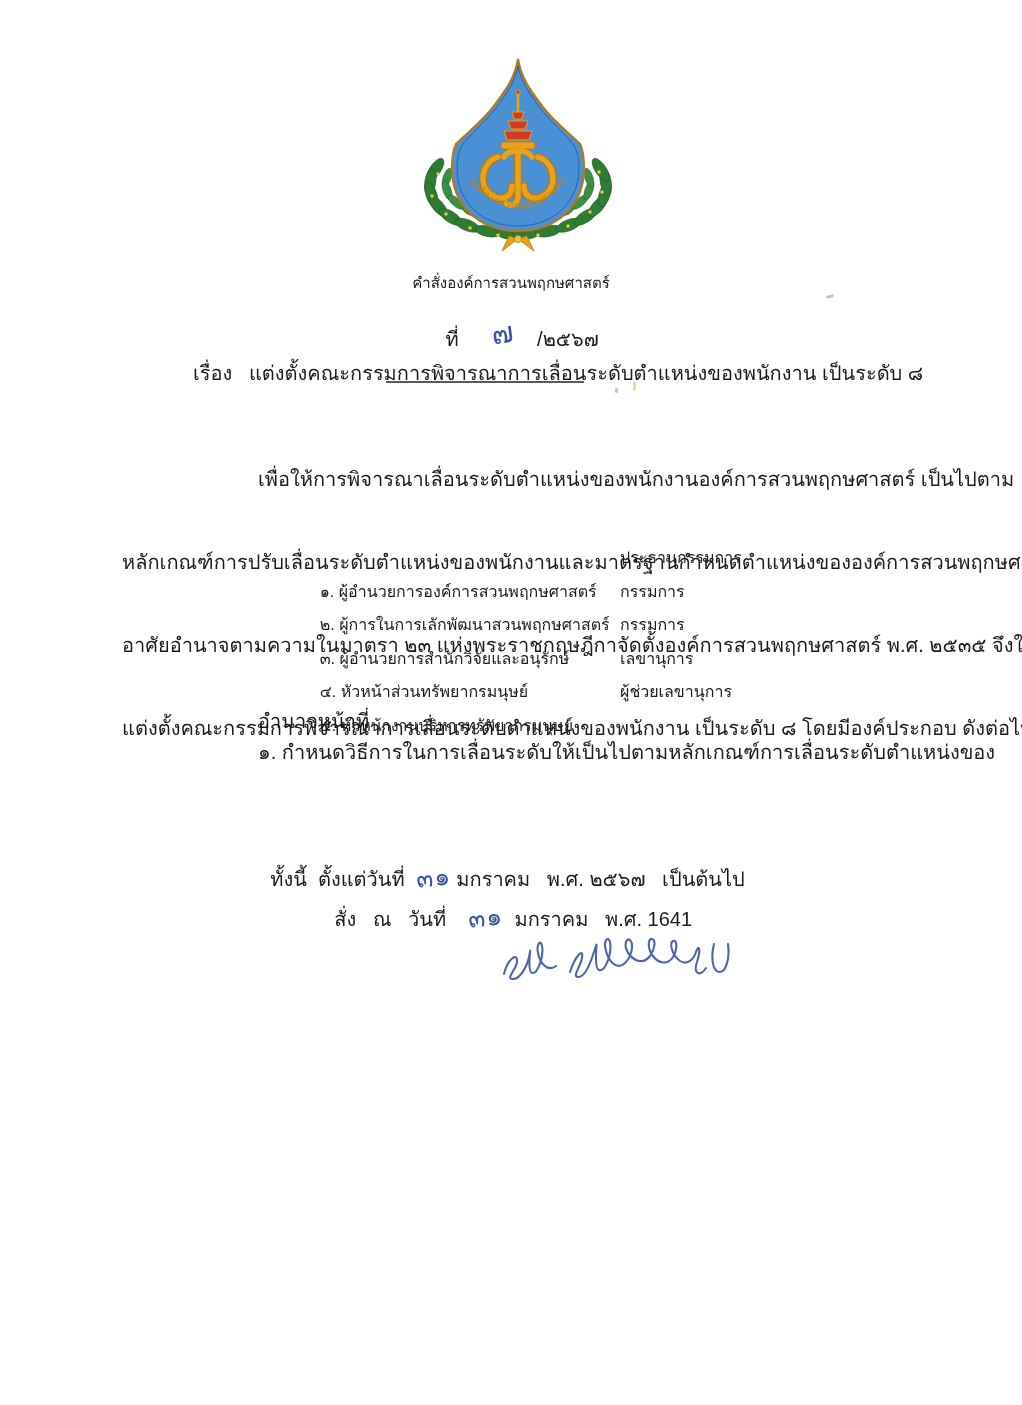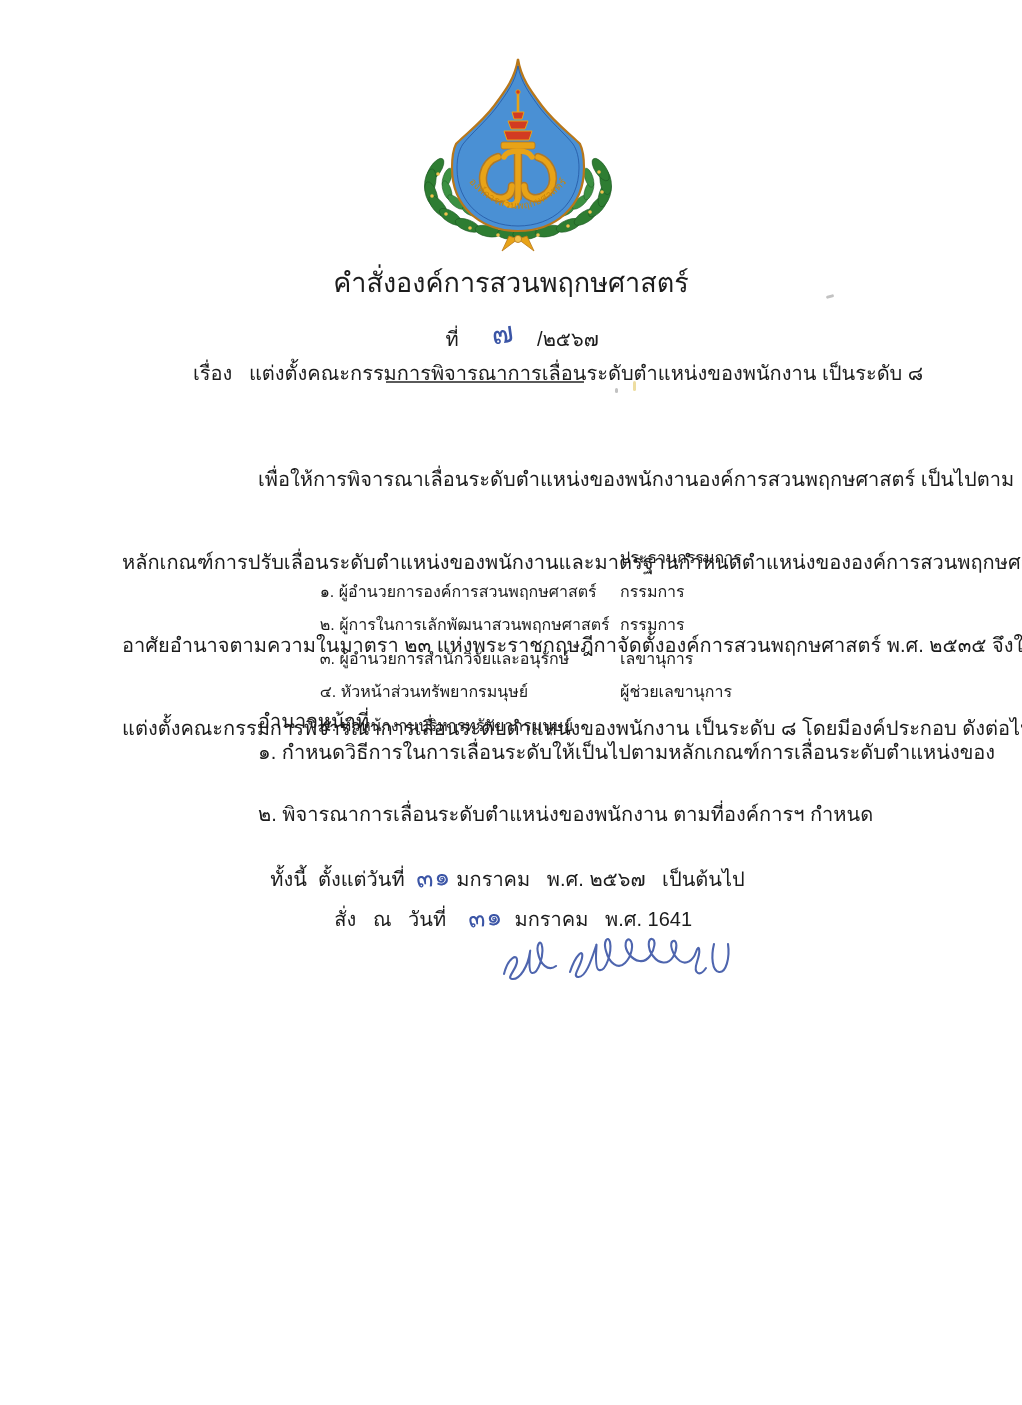--- a/index.html
+++ b/index.html
@@ -4,21 +4,21 @@
 <style>
   html,body { margin:0; padding:0; background:#e9e9e9; }
   .page {
     position:relative; width:1022px; height:1405px; margin:0 auto;
     background:#ffffff; overflow:hidden;
     font-family:"Liberation Sans","DejaVu Sans",sans-serif;
     color:#1c1c1c;
   }
   .t { position:absolute; font-size:20px; line-height:26px; white-space:pre; color:#1c1c1c; }
   .center { left:0; width:1022px; text-align:center; }
-  .title-line { font-size:27px;text-align:center; }
+  .title-line { font-size:15px;text-align:center; }
   .bold { font-weight:normal; }
   .hand { color:#3b55a6; display:inline-block; font-size:25px; transform:rotate(-6deg); letter-spacing:1px; }
   .hand-big { font-size:29px; transform:rotate(-8deg) translateY(-3px); }
   .numrow span { vertical-align:baseline; }
   .divider { position:absolute; left:386px; top:381px; width:198px; height:2px; background:#5a5a5a; }
   .intro { left:122px; top:412px; width:800px; }
   .intro div { line-height:31px; }
   .indent { padding-left:136px; }
   .committee { position:absolute; left:293px; top:541px; width:620px; }
   .crow { position:relative; height:33.5px; line-height:33.5px; white-space:pre; }
@@ -168,21 +168,20 @@
       <span class="role">เลขานุการ</span>
     </div>
     <div class="crow">
       <span class="no">๕.</span><span> </span><span>หัวหน้างานบริหารทรัพยากรมนุษย์</span>
       <span class="role">ผู้ช่วยเลขานุการ</span>
     </div>
   </div>
 
   <div class="t bold" style="left:258px; top:708px;">อำนาจหน้าที่</div>
   <div class="t" style="left:258px; top:739px;">๑. กำหนดวิธีการในการเลื่อนระดับให้เป็นไปตามหลักเกณฑ์การเลื่อนระดับตำแหน่งของ</div>
-  <div class="t" style="left:258px; top:801px;">๒. พิจารณาการเลื่อนระดับตำแหน่งของพนักงาน ตามที่องค์การฯ กำหนด</div>
 
   <div class="t" style="left:248px; top:838px;">
     <span>ทั้งนี้  ตั้งแต่วันที่</span><span>  </span><span class="hand">๓๑</span><span> </span><span>มกราคม   พ.ศ. ๒๕๖๗   เป็นต้นไป</span>
   </div>
 
   <div class="t" style="left:312px; top:878px;">
     <span>สั่ง   ณ   วันที่</span><span>    </span><span class="hand">๓๑</span><span>  </span><span>มกราคม   พ.ศ. 1641</span>
   </div>
 
   <div style="position:absolute; left:492px; top:922px; width:240px; height:75px;">

